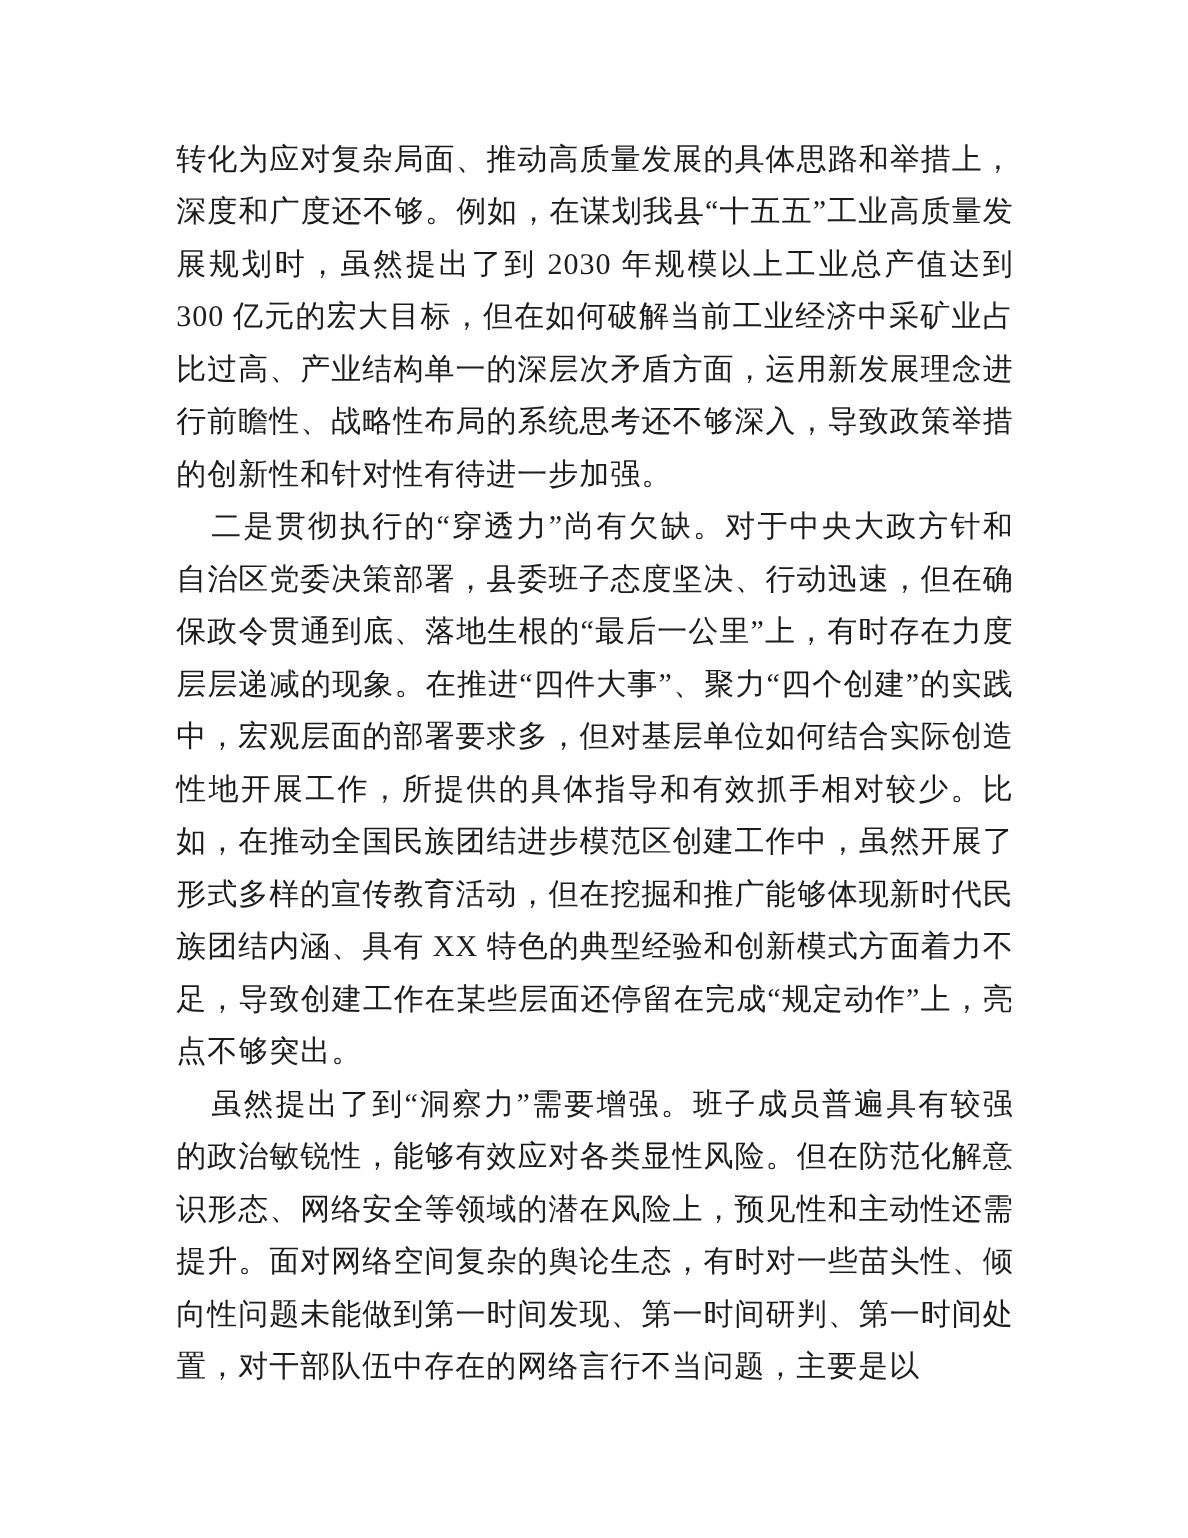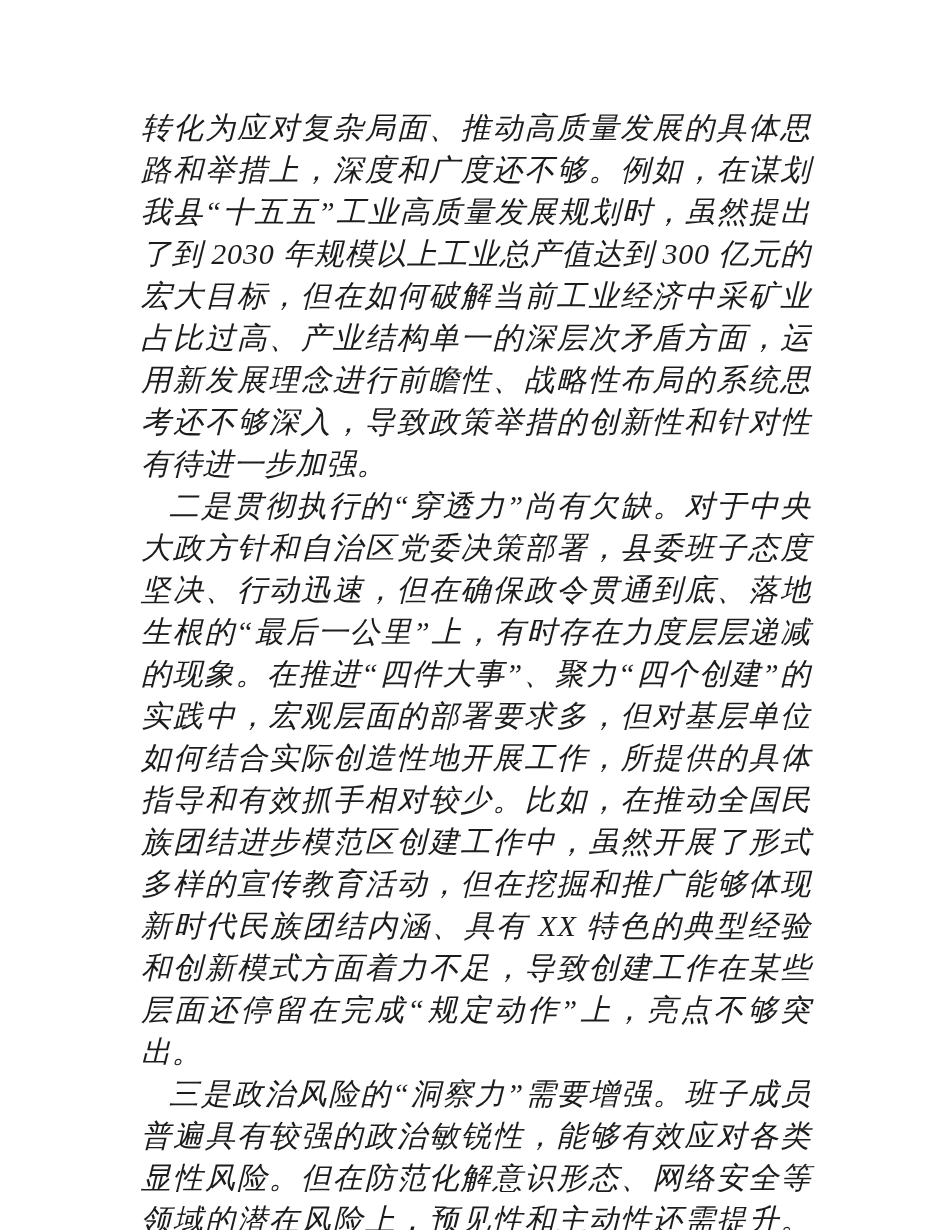--- a/index.html
+++ b/index.html
@@ -19,31 +19,30 @@
   .doc-page {
     position: absolute;
     left: 141px;
     top: 107px;
     width: 670px;
     color: #1c1c1c;
   }
   .para {
     margin: 0;
     padding: 0;
-    font-size: 30px;
+    font-size: 24px;
     line-height: 42px;
     letter-spacing: 0.8px;
     text-align: justify;
     text-justify: inter-character;
-    font-style: italic;
   }
   .para.indented {
     text-indent: 28px;
   }
 </style>
 </head>
 <body>
 
 <div class="doc-page">
   <p class="para">转化为应对复杂局面、推动高质量发展的具体思路和举措上，深度和广度还不够。例如，在谋划我县“十五五”工业高质量发展规划时，虽然提出了到 2030 年规模以上工业总产值达到 300 亿元的宏大目标，但在如何破解当前工业经济中采矿业占比过高、产业结构单一的深层次矛盾方面，运用新发展理念进行前瞻性、战略性布局的系统思考还不够深入，导致政策举措的创新性和针对性有待进一步加强。</p>
   <p class="para indented">二是贯彻执行的“穿透力”尚有欠缺。对于中央大政方针和自治区党委决策部署，县委班子态度坚决、行动迅速，但在确保政令贯通到底、落地生根的“最后一公里”上，有时存在力度层层递减的现象。在推进“四件大事”、聚力“四个创建”的实践中，宏观层面的部署要求多，但对基层单位如何结合实际创造性地开展工作，所提供的具体指导和有效抓手相对较少。比如，在推动全国民族团结进步模范区创建工作中，虽然开展了形式多样的宣传教育活动，但在挖掘和推广能够体现新时代民族团结内涵、具有 XX 特色的典型经验和创新模式方面着力不足，导致创建工作在某些层面还停留在完成“规定动作”上，亮点不够突出。</p>
-  <p class="para indented">三是政治风险的“洞察力”需要增强。班子成员普遍具有较强的政治敏锐性，能够有效应对各类显性风险。但在防范化解意识形态、网络安全等领域的潜在风险上，预见性和主动性还需提升。面对网络空间复杂的舆论生态，有时对一些苗头性、倾向性问题未能做到第一时间发现、第一时间研判、第一时间处置，对干部队伍中存在的网络言行不当问题，主要是以</p>
+  <p class="para indented">虽然提出了到“洞察力”需要增强。班子成员普遍具有较强的政治敏锐性，能够有效应对各类显性风险。但在防范化解意识形态、网络安全等领域的潜在风险上，预见性和主动性还需提升。面对网络空间复杂的舆论生态，有时对一些苗头性、倾向性问题未能做到第一时间发现、第一时间研判、第一时间处置，对干部队伍中存在的网络言行不当问题，主要是以</p>
 </div>
 
 </body></html>

